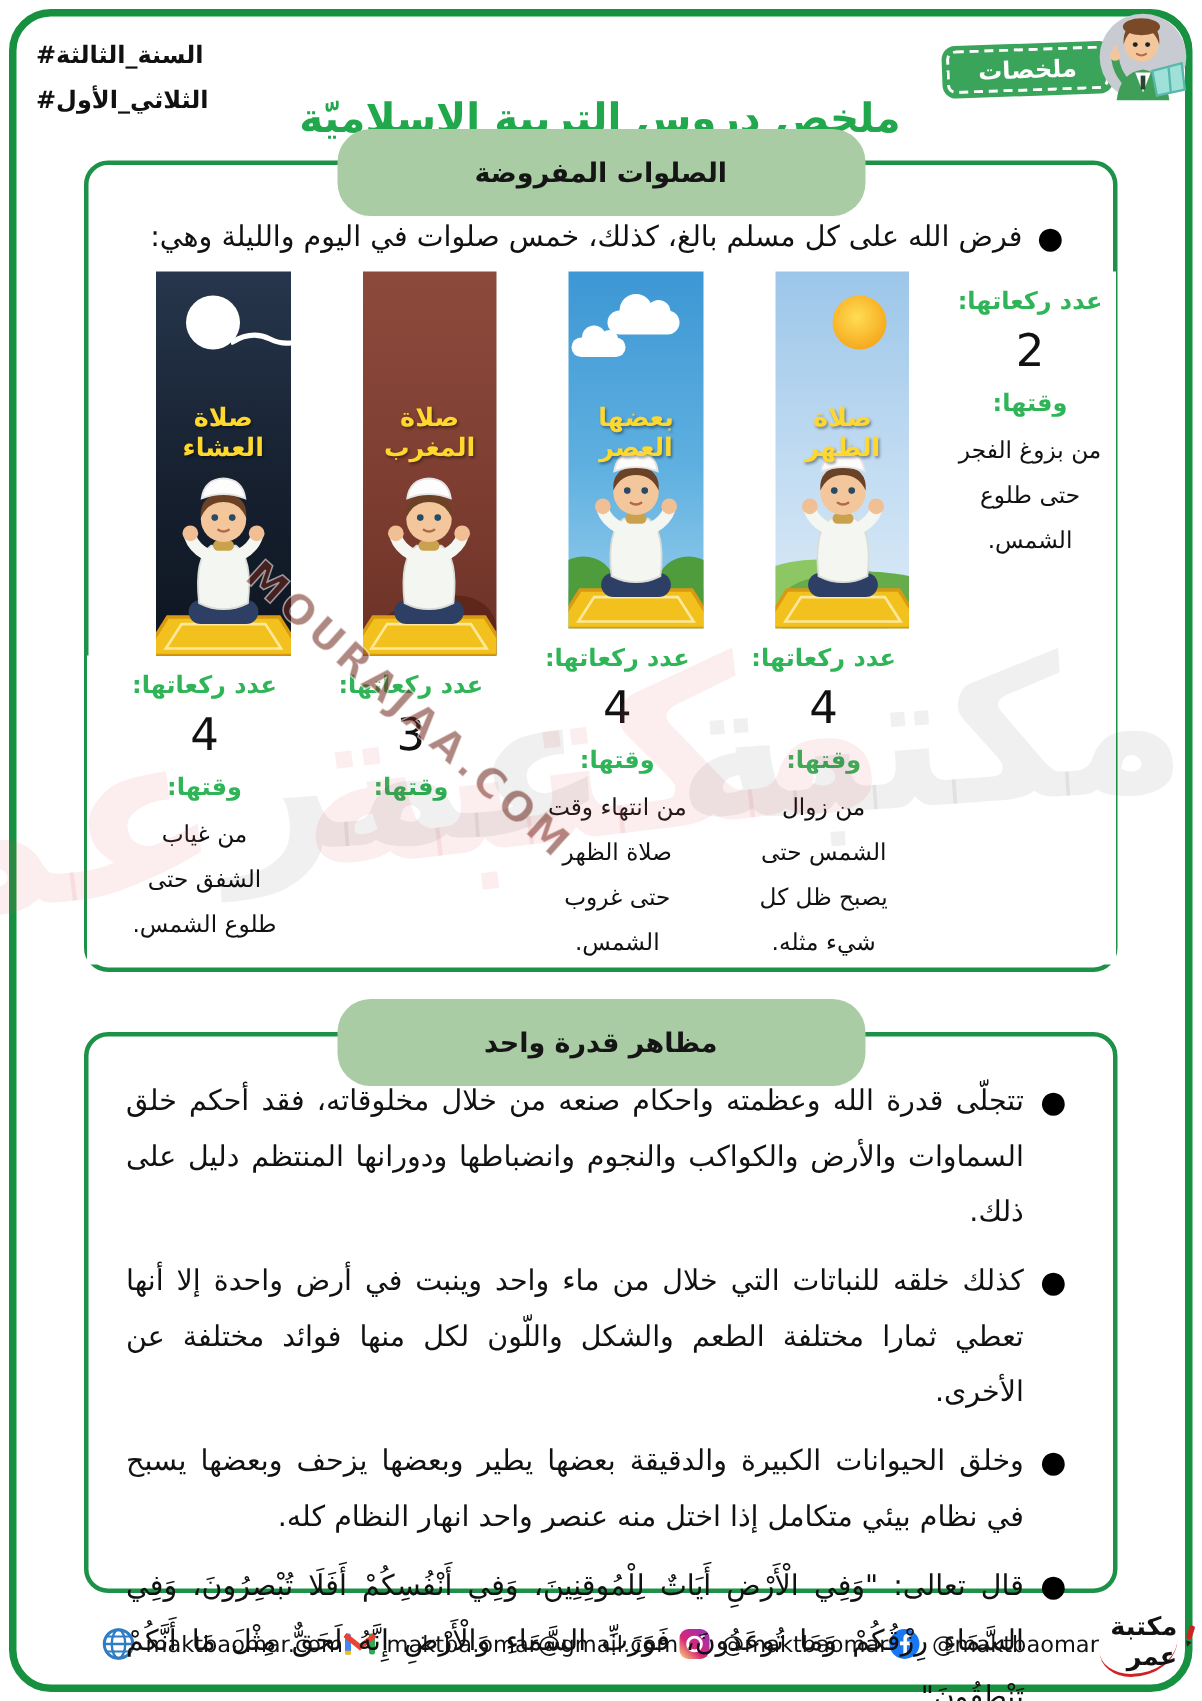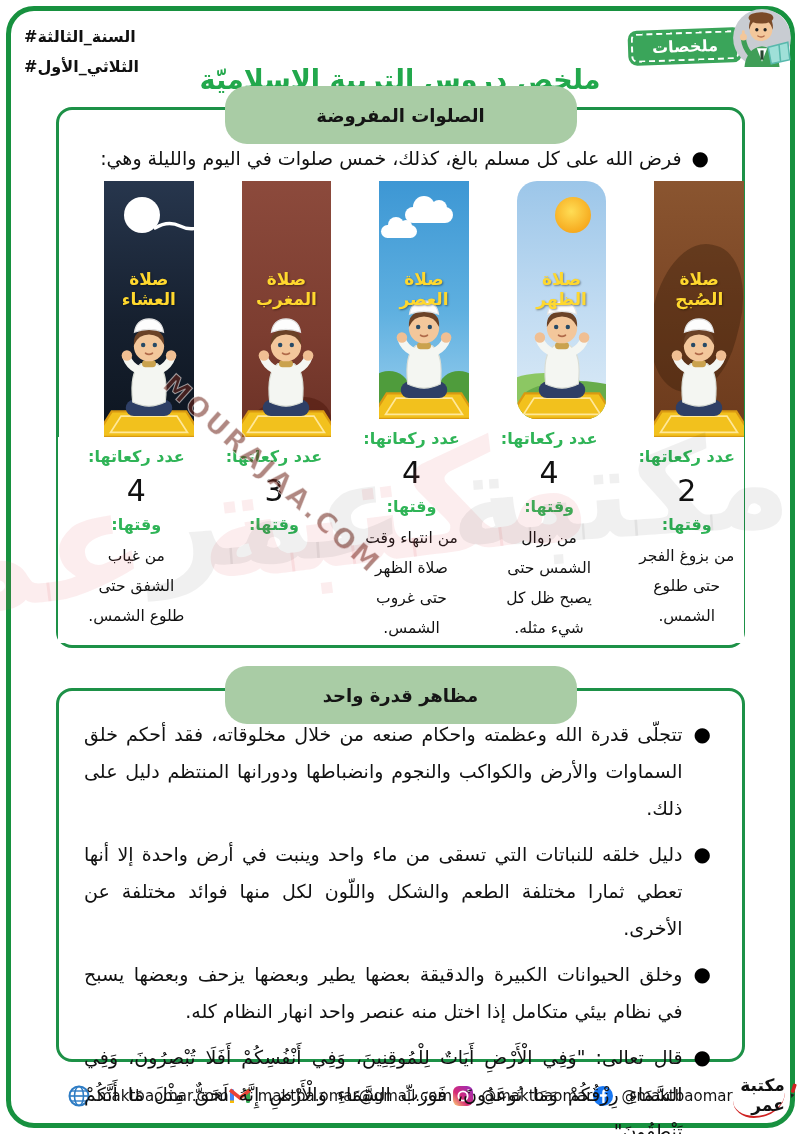--- a/index.html
+++ b/index.html
@@ -42,21 +42,21 @@
   
   .pgrid { position:absolute; top:181px; left:58px; width:686px; height:462px; display:flex;
            flex-direction:row-reverse; gap:2px; z-index:4; }
   .pcol { flex:1; display:flex; flex-direction:column; }
   .sky { position:relative; height:256px; overflow:hidden;margin-left:46px; }
   .pname { position:absolute; top:88px; left:0; right:0; text-align:center; font-size:17px; font-weight:bold;
            color:#ffd82e; direction:rtl; text-shadow:1px 1px 2px rgba(0,0,0,.4); z-index:3; }
   .boy { position:absolute; bottom:0; left:50%; transform:translateX(-50%); width:118px; height:128px; z-index:2; }
 
   .sky-dawn   { background:linear-gradient(180deg,#8a5530 0%,#7a4524 55%,#6b3a1c 100%); }
-  .sky-noon   { background:linear-gradient(180deg,#9cc6e9 0%,#c2dcf2 55%,#dcebf7 100%);border-radius:20px; }
+  .sky-noon   { background:linear-gradient(180deg,#9cc6e9 0%,#c2dcf2 55%,#dcebf7 100%); }
   .sky-aft    { background:linear-gradient(180deg,#3d97d4 0%,#5fb0e0 55%,#9bcfee 100%); }
   .sky-sunset { background:linear-gradient(180deg,#8c4a3c 0%,#7c3d30 60%,#6b3126 100%); }
   .sky-night  { background:linear-gradient(180deg,#27364d 0%,#16202f 55%,#0d1520 100%); }
 
   .moon { position:absolute; top:16px; left:20px; width:36px; height:36px; border-radius:50%; background:#fff; }
   .wisp { position:absolute; top:38px; left:50px; width:52px; height:14px; }
   .sun  { position:absolute; top:16px; left:38px; width:36px; height:36px; border-radius:50%;
           background:radial-gradient(circle at 45% 40%, #ffdd55 0%, #f6a81c 75%); }
   .cloud { position:absolute; background:#fff; border-radius:14px; }
   .cloud::before, .cloud::after { content:""; position:absolute; background:#fff; border-radius:50%; }
@@ -174,27 +174,20 @@
   <div class="sbox box1"></div>
 
   <div class="intro">
     <span class="dot">●</span>
     <span class="txt">فرض الله على كل مسلم بالغ، كذلك، خمس صلوات في اليوم والليلة وهي:</span>
   </div>
 
   <div class="pgrid">
 
     <div class="pcol">
-      <div class="sky sky-dawn">
-        <div class="shadow-blob"></div>
-        <div class="pname">صلاة الصُبح</div>
-        <svg class="boy" viewBox="0 0 100 110">
-            <use href="#boy"></use>
-          </svg>
-      </div>
       <div class="pinfo">
         <div class="plabel">عدد ركعاتها:</div>
         <div class="pnum">2</div>
         <div class="plabel">وقتها:</div>
         <div class="ptime">من بزوغ الفجر حتى طلوع الشمس.</div>
       </div>
     </div>
 
     <div class="pcol">
       <div class="sky sky-noon">
@@ -214,21 +207,21 @@
       </div>
     </div>
 
     <div class="pcol">
       <div class="sky sky-aft">
         <div class="cloud c1"></div>
         <div class="cloud c2"></div>
         <div class="grass"></div>
         <div class="bush bl"></div>
         <div class="bush br"></div>
-        <div class="pname">صلاة العصر</div>
+        <div class="pname">بعضها العصر</div>
         <svg class="boy" viewBox="0 0 100 110">
             <use href="#boy"></use>
           </svg>
       </div>
       <div class="pinfo">
         <div class="plabel">عدد ركعاتها:</div>
         <div class="pnum">4</div>
         <div class="plabel">وقتها:</div>
         <div class="ptime">من انتهاء وقت صلاة الظهر حتى غروب الشمس.</div>
       </div>
@@ -275,21 +268,21 @@
   </div>
   <div class="sbox box2"></div>
 
   <div class="bullets">
     <div class="brow">
       <span class="dot">●</span>
       <span class="btext">تتجلّى قدرة الله وعظمته واحكام صنعه من خلال مخلوقاته، فقد أحكم خلق السماوات والأرض والكواكب والنجوم وانضباطها ودورانها المنتظم دليل على ذلك.</span>
     </div>
     <div class="brow">
       <span class="dot">●</span>
-      <span class="btext">دليل خلقه للنباتات التي تسقى من ماء واحد وينبت في أرض واحدة إلا أنها تعطي ثمارا مختلفة الطعم والشكل واللّون لكل منها فوائد مختلفة عن الأخرى.</span>
+      <span class="btext">كذلك خلقه للنباتات التي خلال من ماء واحد وينبت في أرض واحدة إلا أنها تعطي ثمارا مختلفة الطعم والشكل واللّون لكل منها فوائد مختلفة عن الأخرى.</span>
     </div>
     <div class="brow">
       <span class="dot">●</span>
       <span class="btext">وخلق الحيوانات الكبيرة والدقيقة بعضها يطير وبعضها يزحف وبعضها يسبح في نظام بيئي متكامل إذا اختل منه عنصر واحد انهار النظام كله.</span>
     </div>
     <div class="brow">
       <span class="dot">●</span>
       <span class="btext">قال تعالى: "وَفِي الْأَرْضِ أَيَاتٌ لِلْمُوقِنِينَ، وَفِي أَنْفُسِكُمْ أَفَلَا تُبْصِرُونَ، وَفِي السَّمَاءِ رِزْقُكُمْ وَمَا تُوعَدُونَ، فَوَرَبِّ السَّمَاءِ وَالْأَرْضِ إِنَّهُ لَحَقٌّ مِثْلَ مَا أَنَّكُمْ تَنْطِقُونَ"</span>
     </div>
   </div>

